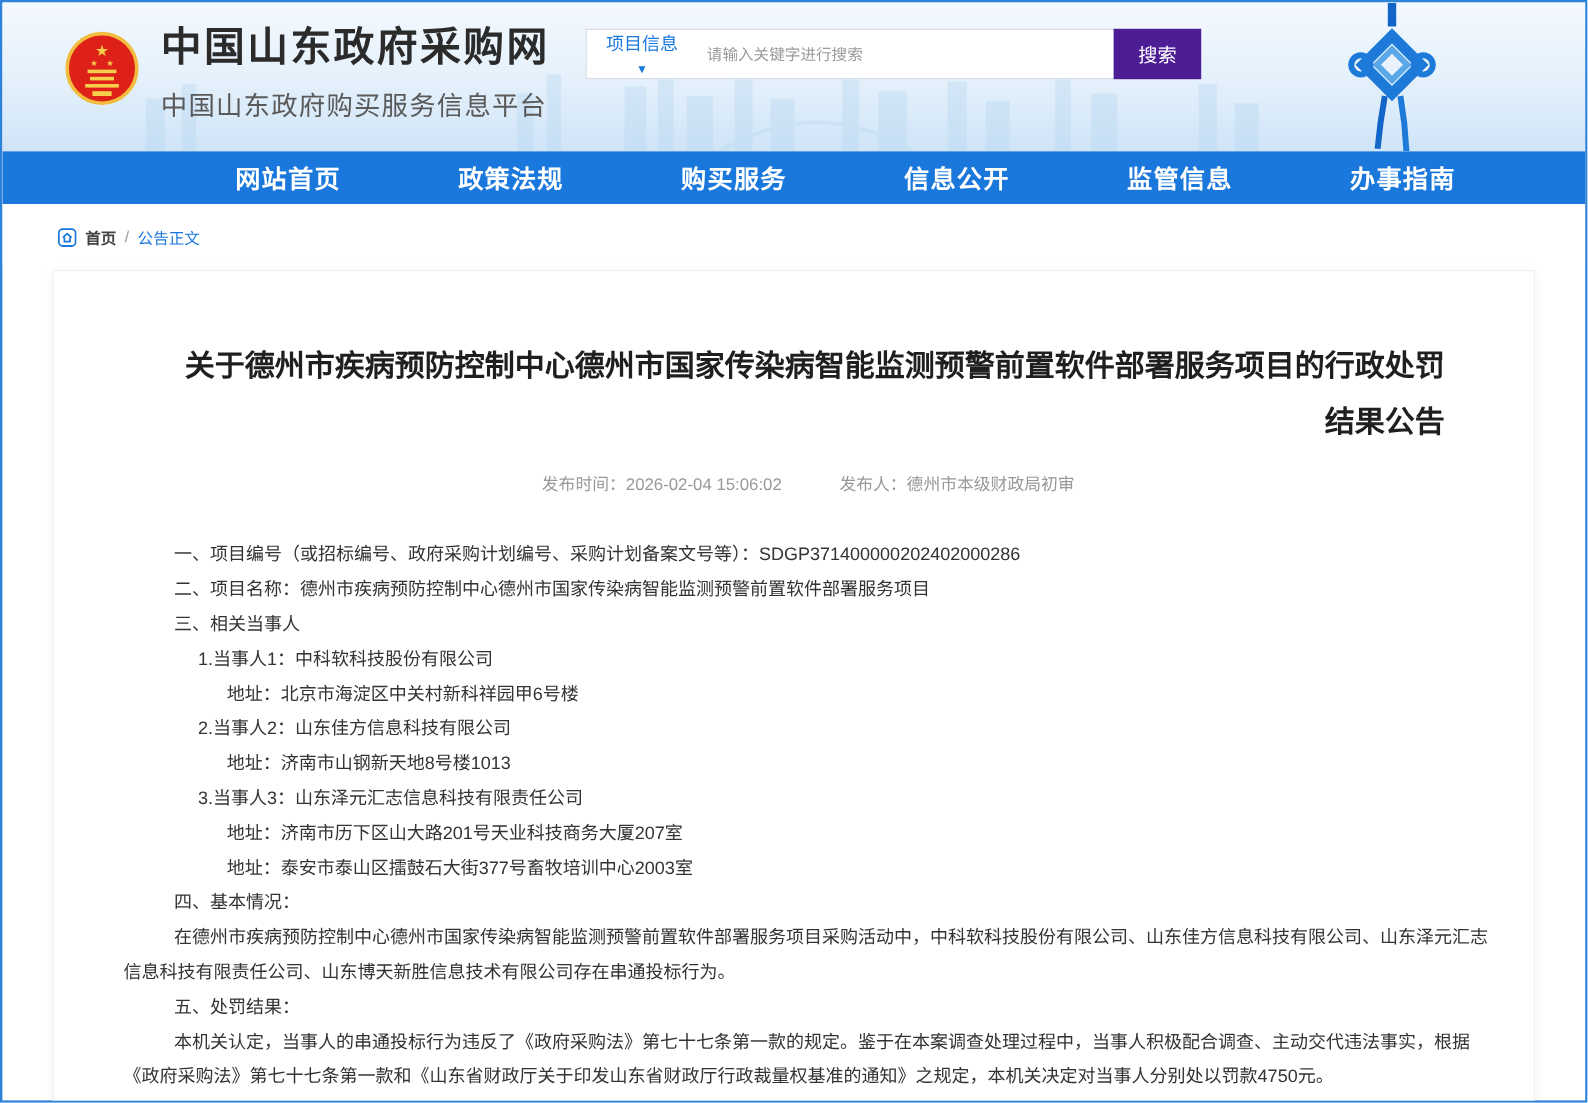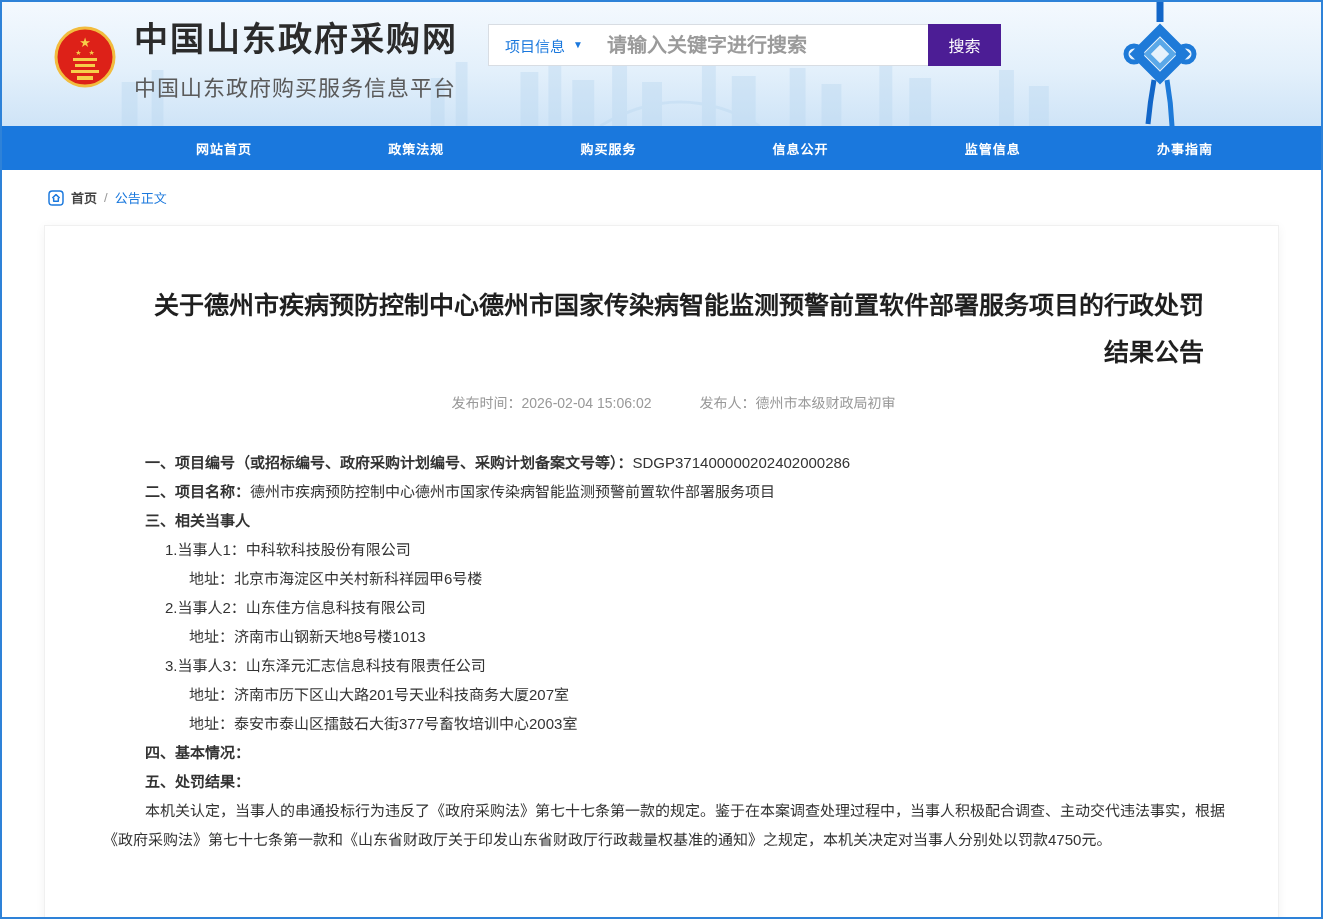--- a/index.html
+++ b/index.html
@@ -13,54 +13,54 @@
             overflow:hidden; }
   .skyline { position:absolute; left:0; bottom:0; width:100%; height:78px; }
   .brand { position:absolute; left:52px; top:10px; display:flex; align-items:center; gap:18px; z-index:2; }
   .brand-text .site-title { font-size:34px; font-weight:700; color:#2b2b2b; letter-spacing:2px; }
   .brand-text .site-subtitle { font-size:22px; color:#5a5a5a; margin-top:9px; letter-spacing:1px; }
 
   .search-wrap { position:absolute; left:486px; top:22px; width:513px; height:42px;
                  display:flex; align-items:stretch; background:#fff;
                  border:1px solid #d8dde3; z-index:3; }
   .search-cat { display:flex; align-items:center; gap:8px; padding:0 14px 0 16px;
-                color:#1a78dd; font-size:15px; cursor:pointer; white-space:nowrap; }
+                color:#1a78dd; font-size:15px; cursor:pointer; white-space:nowrap;flex-direction:column; }
   .search-cat .caret { font-size:10px; line-height:1; }
-  .search-input { flex:1; border:0; outline:0; font-size:20px; color:#333;
-                  padding:0 10px; background:transparent;font-weight:bold; }
+  .search-input { flex:1; border:0; outline:0; font-size:13px; color:#333;
+                  padding:0 10px; background:transparent; }
   .search-input::placeholder { color:#9b9b9b; }
   .search-btn { width:73px; background:#4c1d95; color:#fff; border:0;
                 font-size:16px; cursor:pointer; margin:-1px -1px -1px 0; }
 
   .knot { position:absolute; right:118px; top:0; z-index:2; }
 
   
   .nav { height:44px; background:#1a78dd; display:flex; align-items:center; }
   .nav-inner { display:flex; width:100%; padding:0 108px 0 194px; justify-content:space-between; }
-  .nav-item { color:#fff; font-size:13px; font-weight:600; cursor:pointer; letter-spacing:1px;text-align:right; }
+  .nav-item { color:#fff; font-size:21px; font-weight:600; cursor:pointer; letter-spacing:1px;text-align:right; }
 
   
   .breadcrumb { display:flex; align-items:center; gap:7px; padding:18px 0 14px 46px;
                 font-size:13px; background:#fff; }
   .crumb-home { color:#444; cursor:pointer;font-weight:bold; }
   .crumb-sep { color:#999; }
   .crumb-current { color:#1a78dd; }
 
   
   .card { margin:4px 42px 0; background:#fff; border:1px solid #f0f0f0;
           box-shadow:0 2px 10px rgba(0,0,0,0.05);
           padding:56px 34px 40px 58px; min-height:720px; }
   .article-title { text-align:right; font-size:25px; font-weight:700; color:#1f1f1f;
                    line-height:47px; padding:0 40px; }
   .meta { display:flex; justify-content:center; gap:48px; color:#999;
           font-size:14px; margin-top:16px; }
   .meta span { white-space:nowrap; }
 
   .article-body { margin-top:36px; font-size:15px; color:#333; line-height:29px; }
-  .b { font-weight:700; }
+  .b { font-weight:400; }
   .sec-line { padding-left:42px; }
   .para { text-indent:42px; }
   .party-name { padding-left:62px; }
   .party-addr { padding-left:86px; }
 </style>
 </head>
 <body>
 
 <div class="page">
 
@@ -173,19 +173,20 @@
       </div>
       <div>
         <p class="party-name">3.当事人3：山东泽元汇志信息科技有限责任公司</p>
         <p class="party-addr">地址：济南市历下区山大路201号天业科技商务大厦207室</p>
       </div>
       <div>
         <p class="party-addr">地址：泰安市泰山区擂鼓石大街377号畜牧培训中心2003室</p>
       </div>
 
       <p class="sec-line b">四、基本情况：</p>
+      <p class="para">在德州市疾病预防控制中心德州市国家传染病智能监测预警前置软件部署服务项目采购活动中，中科软科技股份有限公司、山东佳方信息科技有限公司、山东泽元汇志信息科技有限责任公司、山东博天新胜信息技术有限公司存在串通投标行为。</p>
 
       <p class="sec-line b">五、处罚结果：</p>
       <p class="para">本机关认定，当事人的串通投标行为违反了《政府采购法》第七十七条第一款的规定。鉴于在本案调查处理过程中，当事人积极配合调查、主动交代违法事实，根据《政府采购法》第七十七条第一款和《山东省财政厅关于印发山东省财政厅行政裁量权基准的通知》之规定，本机关决定对当事人分别处以罚款4750元。</p>
     </div>
   </div>
 
 </div>
 
 </body></html>

